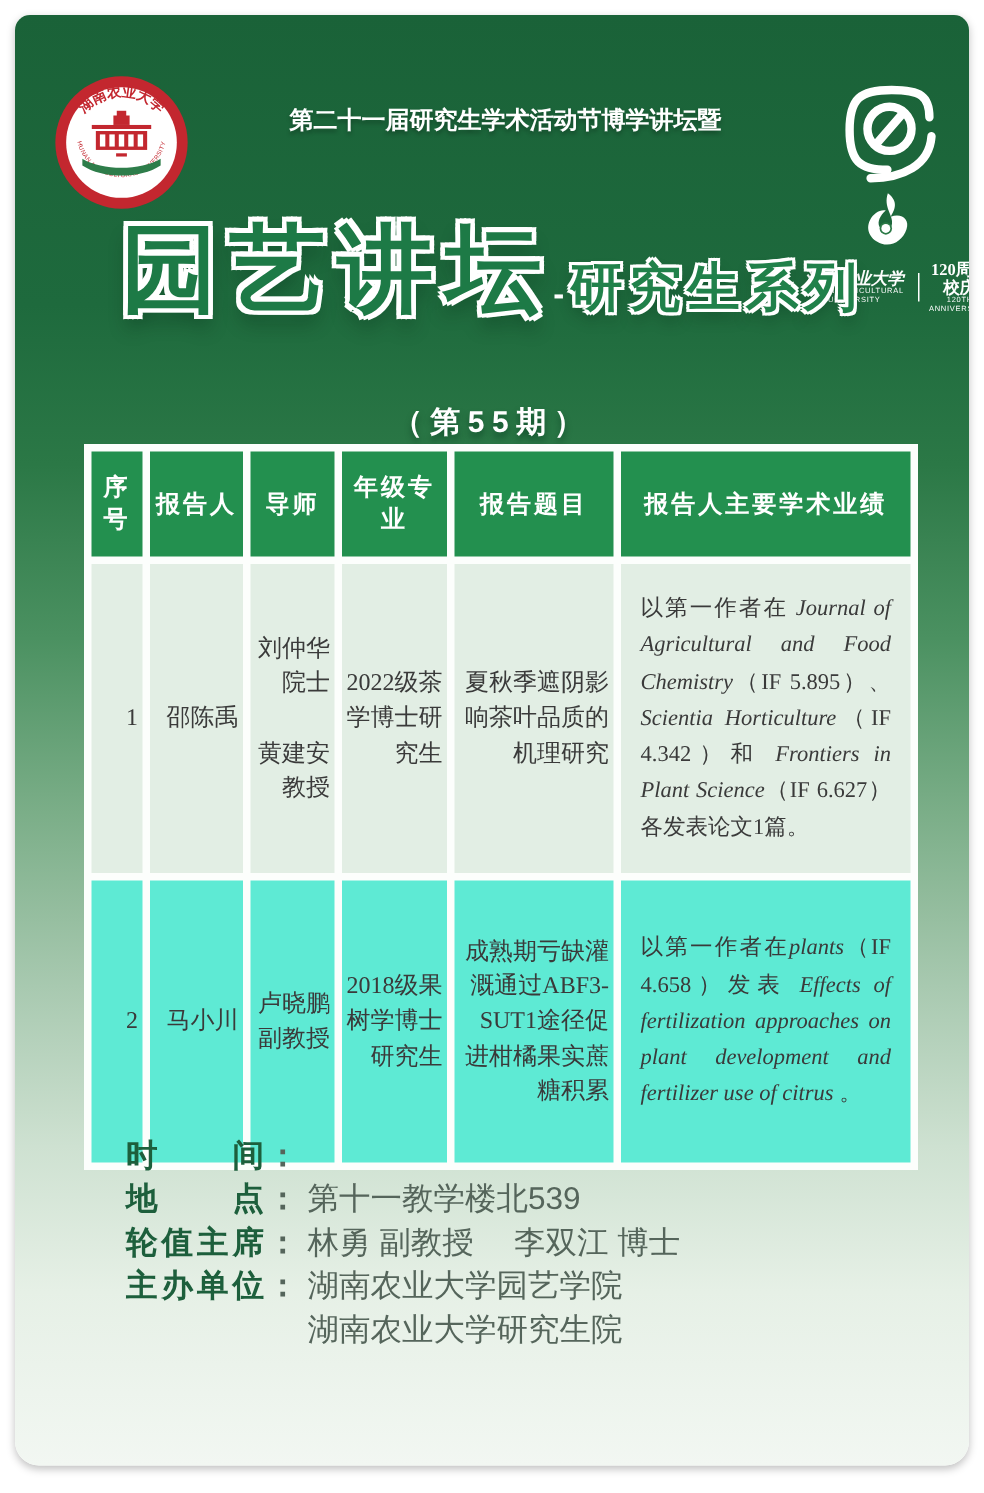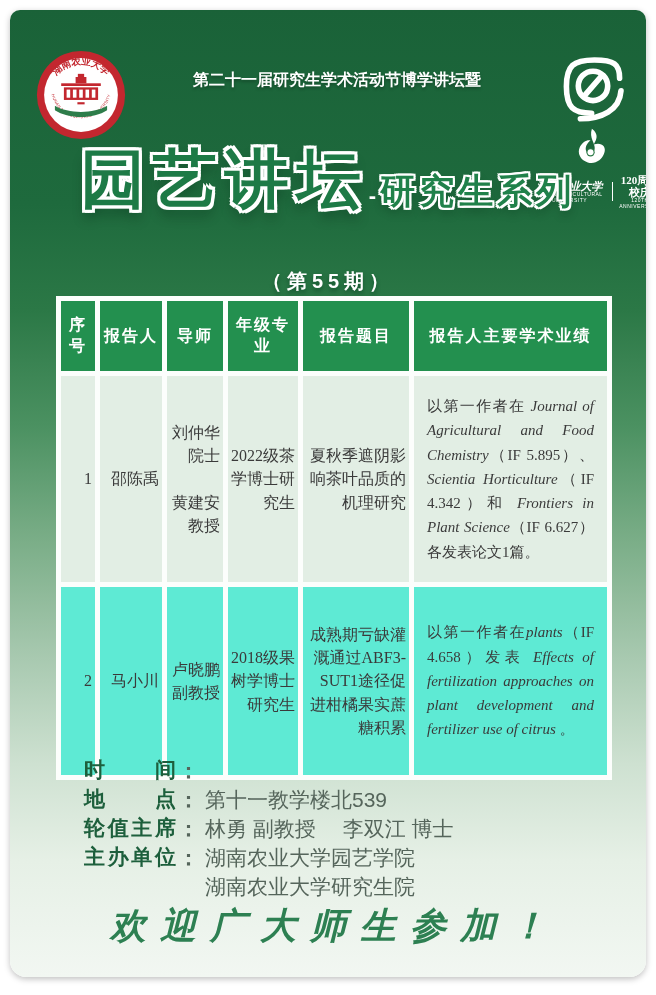--- a/index.html
+++ b/index.html
@@ -184,16 +184,15 @@
           <span class="f-value">林勇 副教授　 李双江 博士</span>
         </div>
         <div class="f-row">
           <span class="f-label">主办单位</span>
           <span class="f-colon">：</span>
           <span class="f-value">湖南农业大学园艺学院
 湖南农业大学研究生院</span>
         </div>
       </div>
 
-    <div class="welcome">欢迎广大师生参加！</div>
 
   </div>
 </div>
 
 </body></html>

